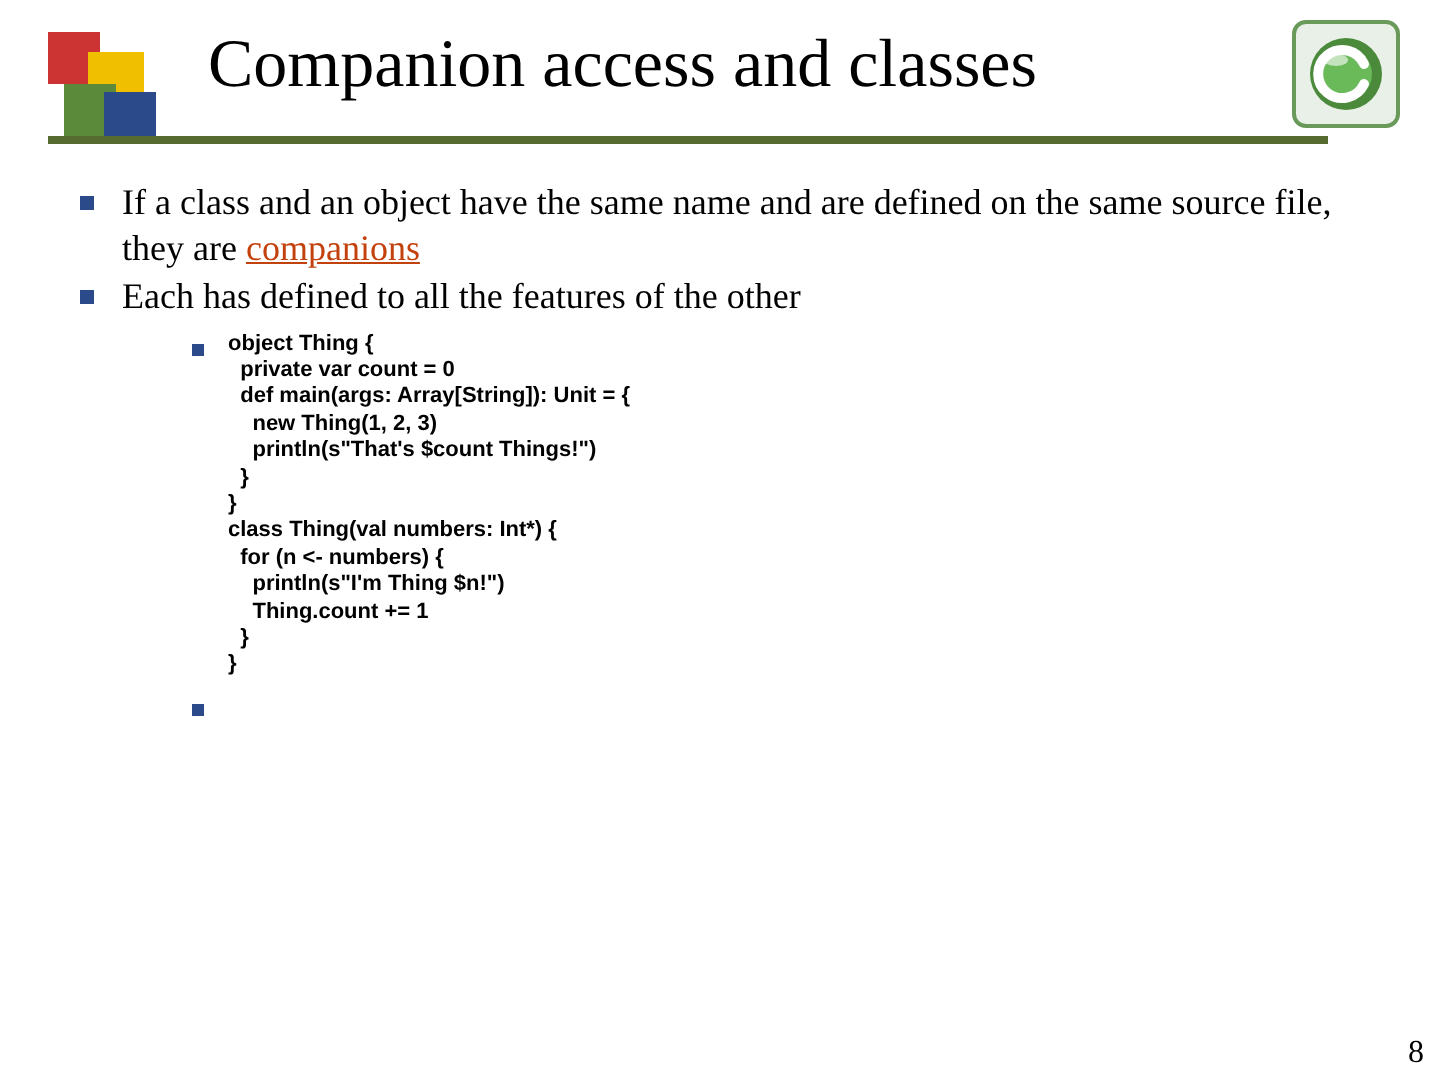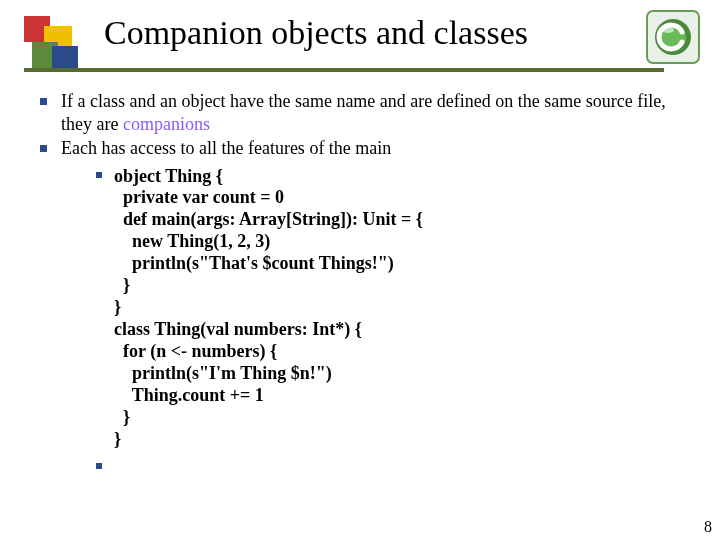--- a/index.html
+++ b/index.html
@@ -78,28 +78,28 @@
     margin-top: 8px;
     margin-right: 14px;
   }
   .sqbullet.small {
     width: 6px;
     height: 6px;
     margin-top: 6px;
     margin-right: 12px;
   }
   .bullet-text { flex: 1; }
-  .companions { color: #8b5cf6; }
+  .companions { color: #c2410c; text-decoration: underline; }
   .sub {
     margin-left: 56px;
     margin-top: 6px;
   }
   .code {
-    font-family: Liberation Serif, serif;
-    font-size: 18px;
+    font-family: Liberation Sans, sans-serif;
+    font-size: 11px;
     line-height: 1.22;
     white-space: pre;
     font-weight: bold;
   }
   .pagenum {
     position: absolute;
     right: 8px;
     bottom: 4px;
     font-size: 16px;
     font-family: "Times New Roman", serif;
@@ -110,21 +110,21 @@
 
 <div class="slide">
 
   <div class="logo-block">
     <div class="sq sq-red"></div>
     <div class="sq sq-yellow"></div>
     <div class="sq sq-green"></div>
     <div class="sq sq-blue"></div>
   </div>
 
-  <div class="title">Companion objects and classes</div>
+  <div class="title">Companion access and classes</div>
   <div class="title-underline"></div>
 
   <div class="c-badge">
     <svg viewBox="0 0 54 54" width="54" height="54">
       <rect x="1" y="1" width="52" height="52" rx="6" fill="#e8f0e8" stroke="#6a9a5a" stroke-width="2"></rect>
       <circle cx="27" cy="27" r="18" fill="#4a8a3a"></circle>
       <circle cx="27" cy="27" r="13" fill="#6aba5a"></circle>
       <path d="M36 22 a12 12 0 1 0 0 10" fill="none" stroke="#fff" stroke-width="5" stroke-linecap="round"></path>
       <ellipse cx="22" cy="20" rx="6" ry="3" fill="#ffffff" opacity="0.6"></ellipse>
     </svg>
@@ -134,21 +134,21 @@
 
     <div class="bullet-row">
       <div class="sqbullet"></div>
       <div class="bullet-text">
         <span>If a class and an object have the same name and are defined on the same source file, they are </span><span class="companions">companions</span><span></span>
       </div>
     </div>
 
     <div class="bullet-row">
       <div class="sqbullet"></div>
-      <div class="bullet-text">Each has access to all the features of the main</div>
+      <div class="bullet-text">Each has defined to all the features of the other</div>
     </div>
 
     <div class="sub">
       <div class="bullet-row">
         <div class="sqbullet small"></div>
         <div class="code">object Thing {
   private var count = 0
   def main(args: Array[String]): Unit = {
     new Thing(1, 2, 3)
     println(s"That's $count Things!")

